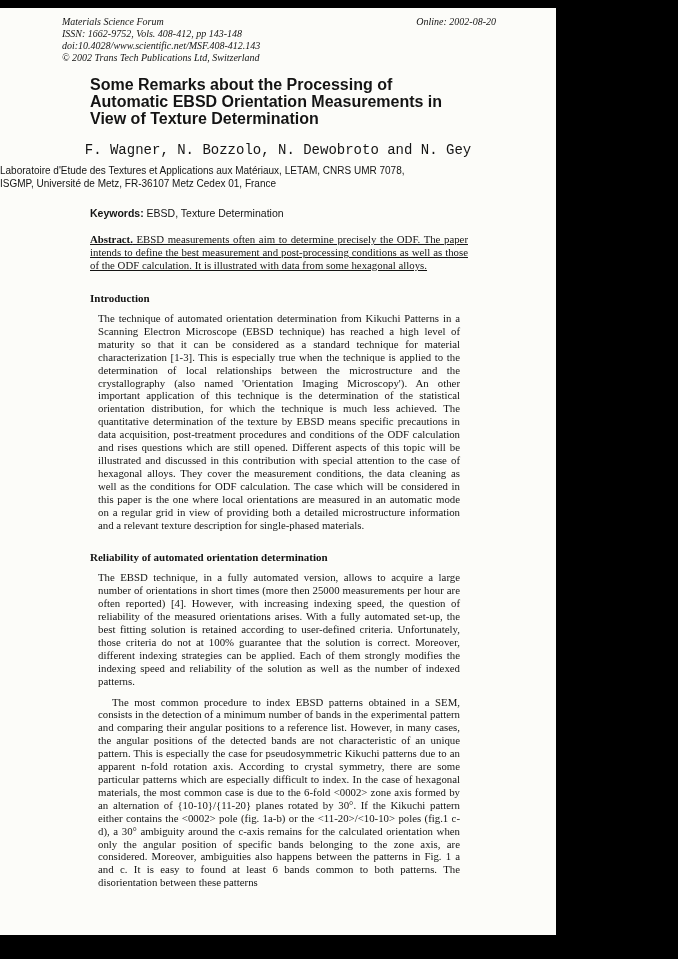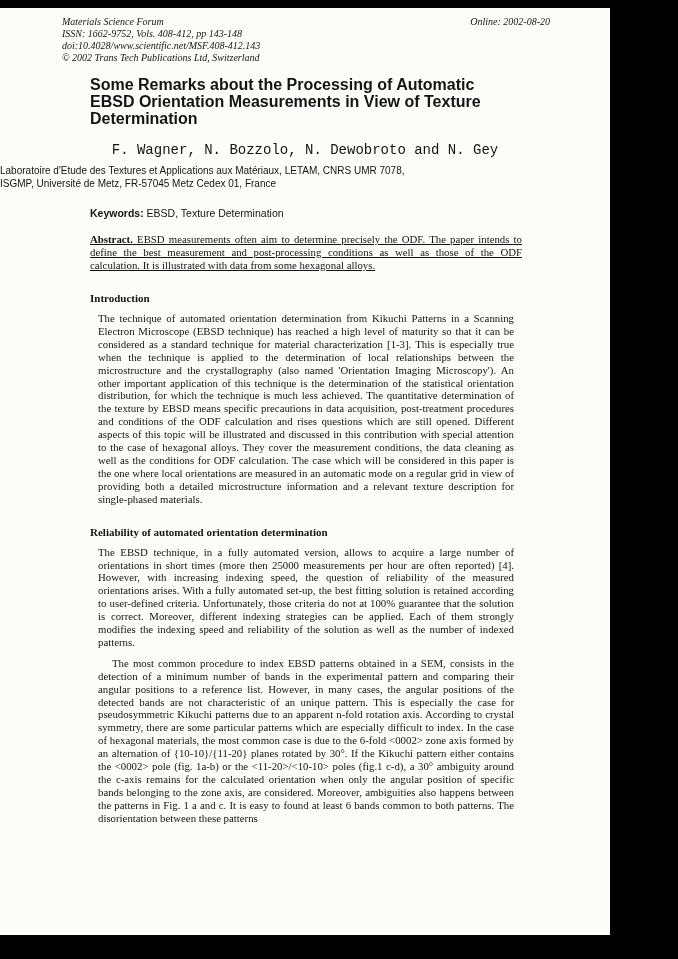--- a/index.html
+++ b/index.html
@@ -5,21 +5,21 @@
   html, body { margin: 0; padding: 0; }
   body {
     width: 678px; height: 959px;
     background: #000;
     position: relative;
     font-family: "Liberation Serif", serif;
     overflow: hidden;
   }
   .page {
     position: absolute; top: 8px; left: 0;
-    width: 610px; height: 927px;
+    width: 556px; height: 927px;
     background: #fcfcf9;
     color: #141414;
     overflow: hidden;
   }
   .masthead {
     position: relative;
     margin: 8px 60px 0 62px;
     font-style: italic;
     font-size: 10px;
     line-height: 12px;
@@ -86,21 +86,21 @@
     <div>© 2002 Trans Tech Publications Ltd, Switzerland</div>
     <div class="online">Online: 2002-08-20</div>
   </div>
 
   <h1 class="title">Some Remarks about the Processing of Automatic EBSD Orientation Measurements in View of Texture Determination</h1>
 
   <div class="authors">F. Wagner, N. Bozzolo, N. Dewobroto and N. Gey</div>
 
   <div class="affiliation">
     <div>Laboratoire d'Etude des Textures et Applications aux Matériaux, LETAM, CNRS UMR 7078,</div>
-    <div>ISGMP, Université de Metz, FR-57045 Metz Cedex 01, France</div>
+    <div>ISGMP, Université de Metz, FR-36107 Metz Cedex 01, France</div>
   </div>
 
   <div class="content">
 
     <p class="keywords"><b>Keywords:</b><span> EBSD, Texture Determination</span></p>
 
     <p class="abstract"><b>Abstract.</b><span> EBSD measurements often aim to determine precisely the ODF. The paper intends to define the best measurement and post-processing conditions as well as those of the ODF calculation. It is illustrated with data from some hexagonal alloys.</span></p>
 
     <h3 class="section-heading">Introduction</h3>
     <p class="para">The technique of automated orientation determination from Kikuchi Patterns in a Scanning Electron Microscope (EBSD technique) has reached a high level of maturity so that it can be considered as a standard technique for material characterization [1-3]. This is especially true when the technique is applied to the determination of local relationships between the microstructure and the crystallography (also named 'Orientation Imaging Microscopy'). An other important application of this technique is the determination of the statistical orientation distribution, for which the technique is much less achieved. The quantitative determination of the texture by EBSD means specific precautions in data acquisition, post-treatment procedures and conditions of the ODF calculation and rises questions which are still opened. Different aspects of this topic will be illustrated and discussed in this contribution with special attention to the case of hexagonal alloys. They cover the measurement conditions, the data cleaning as well as the conditions for ODF calculation. The case which will be considered in this paper is the one where local orientations are measured in an automatic mode on a regular grid in view of providing both a detailed microstructure information and a relevant texture description for single-phased materials.</p>

